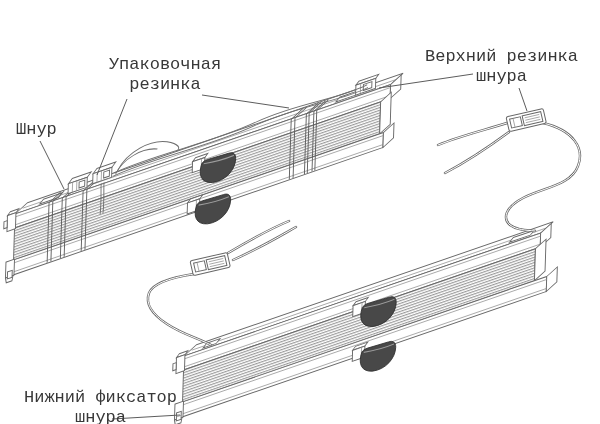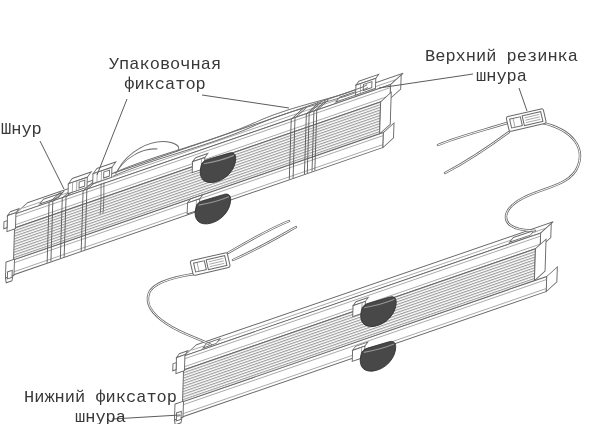--- a/index.html
+++ b/index.html
@@ -195,24 +195,24 @@
     <line class="leader" x1="127" y1="75" x2="97" y2="151"></line>
     <line class="leader" x1="202" y1="71" x2="289" y2="84"></line>
     <line class="leader" x1="473" y1="50" x2="379" y2="64"></line>
     <line class="leader" x1="519" y1="64" x2="527" y2="87"></line>
     <line class="leader" x1="112" y1="395" x2="180" y2="391"></line>
   </g>
 </svg>
 
 <div class="lbl" style="left:95px;top:31px;width:140px;">
   <span>Упаковочная</span>
-  <span>фиксатор</span>
-</div>
-
-<div class="lbl" style="left:1px;top:96px;text-align:right;">
+  <span>резинка</span>
+</div>
+
+<div class="lbl" style="left:16px;top:96px;text-align:right;">
   <span>Шнур</span>
 </div>
 
 <div class="lbl" style="left:420px;top:23px;width:163px;">
   <span>Верхний резинка</span>
   <span>шнура</span>
 </div>
 
 <div class="lbl" style="left:23px;top:364px;width:155px;">
   <span>Нижний фиксатор</span>

